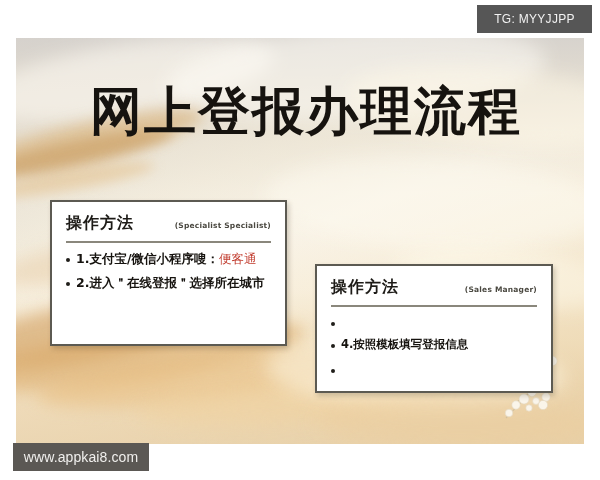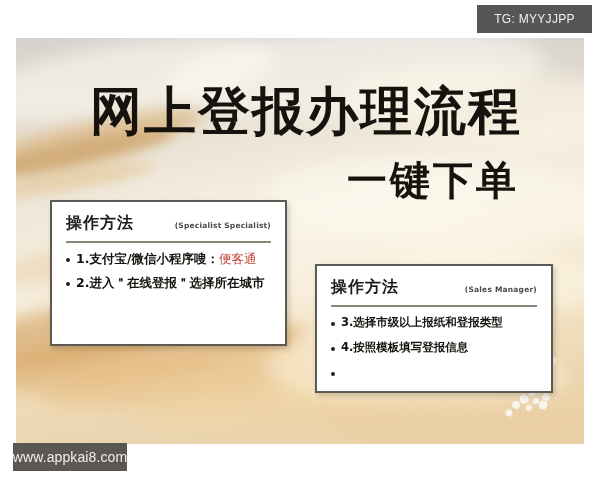--- a/index.html
+++ b/index.html
@@ -105,21 +105,21 @@
   .accent{color:#c0392b;font-weight:400;}
 
   
   .tag-badge{
     position:absolute;left:462px;top:5px;width:115px;height:28px;
     background:#565656;color:#f2f2f2;
     font-size:12px;letter-spacing:.3px;
     display:flex;align-items:center;justify-content:center;margin-left:15px;
   }
   .watermark{
-    position:absolute;left:13px;top:443px;width:114px;height:28px;
+    position:absolute;left:13px;top:443px;width:136px;height:28px;
     background:#5b5854;color:#f0efed;
     font-size:14px;letter-spacing:.1px;
     display:flex;align-items:center;justify-content:center;
   }
 </style>
 </head>
 <body>
 
 <div id="stage">
 
@@ -160,21 +160,20 @@
           <circle cx="44" cy="47" r="5"></circle>
         <circle cx="36" cy="53" r="4.2"></circle>
           <circle cx="29" cy="61" r="3.8"></circle>
         <circle cx="56" cy="49" r="3.4"></circle>
           <circle cx="49" cy="56" r="3.2"></circle>
       </g>
     </svg>
   </div>
 
   <div class="headline">网上登报办理流程</div>
-  <div class="subhead">一键下单</div>
 
   <div class="card" id="card-1">
     <div class="card-head">
       <span class="card-title">操作方法</span>
       <span class="card-role">(Specialist Specialist)</span>
     </div>
     <div class="card-rule"></div>
     <div class="card-body">
       <div class="bullet-row">
         <span class="dot"></span>
@@ -189,21 +188,20 @@
 
   <div class="card" id="card-2">
     <div class="card-head">
       <span class="card-title">操作方法</span>
       <span class="card-role">(Sales Manager)</span>
     </div>
     <div class="card-rule"></div>
     <div class="card-body">
       <div class="bullet-row">
         <span class="dot"></span>
-        <span class="btxt">3.选择市级以上报纸和登报类型</span>
       </div>
       <div class="bullet-row">
         <span class="dot"></span>
         <span class="btxt">4.按照模板填写登报信息</span>
       </div>
       <div class="bullet-row">
         <span class="dot"></span>
       </div>
     </div>
   </div>

